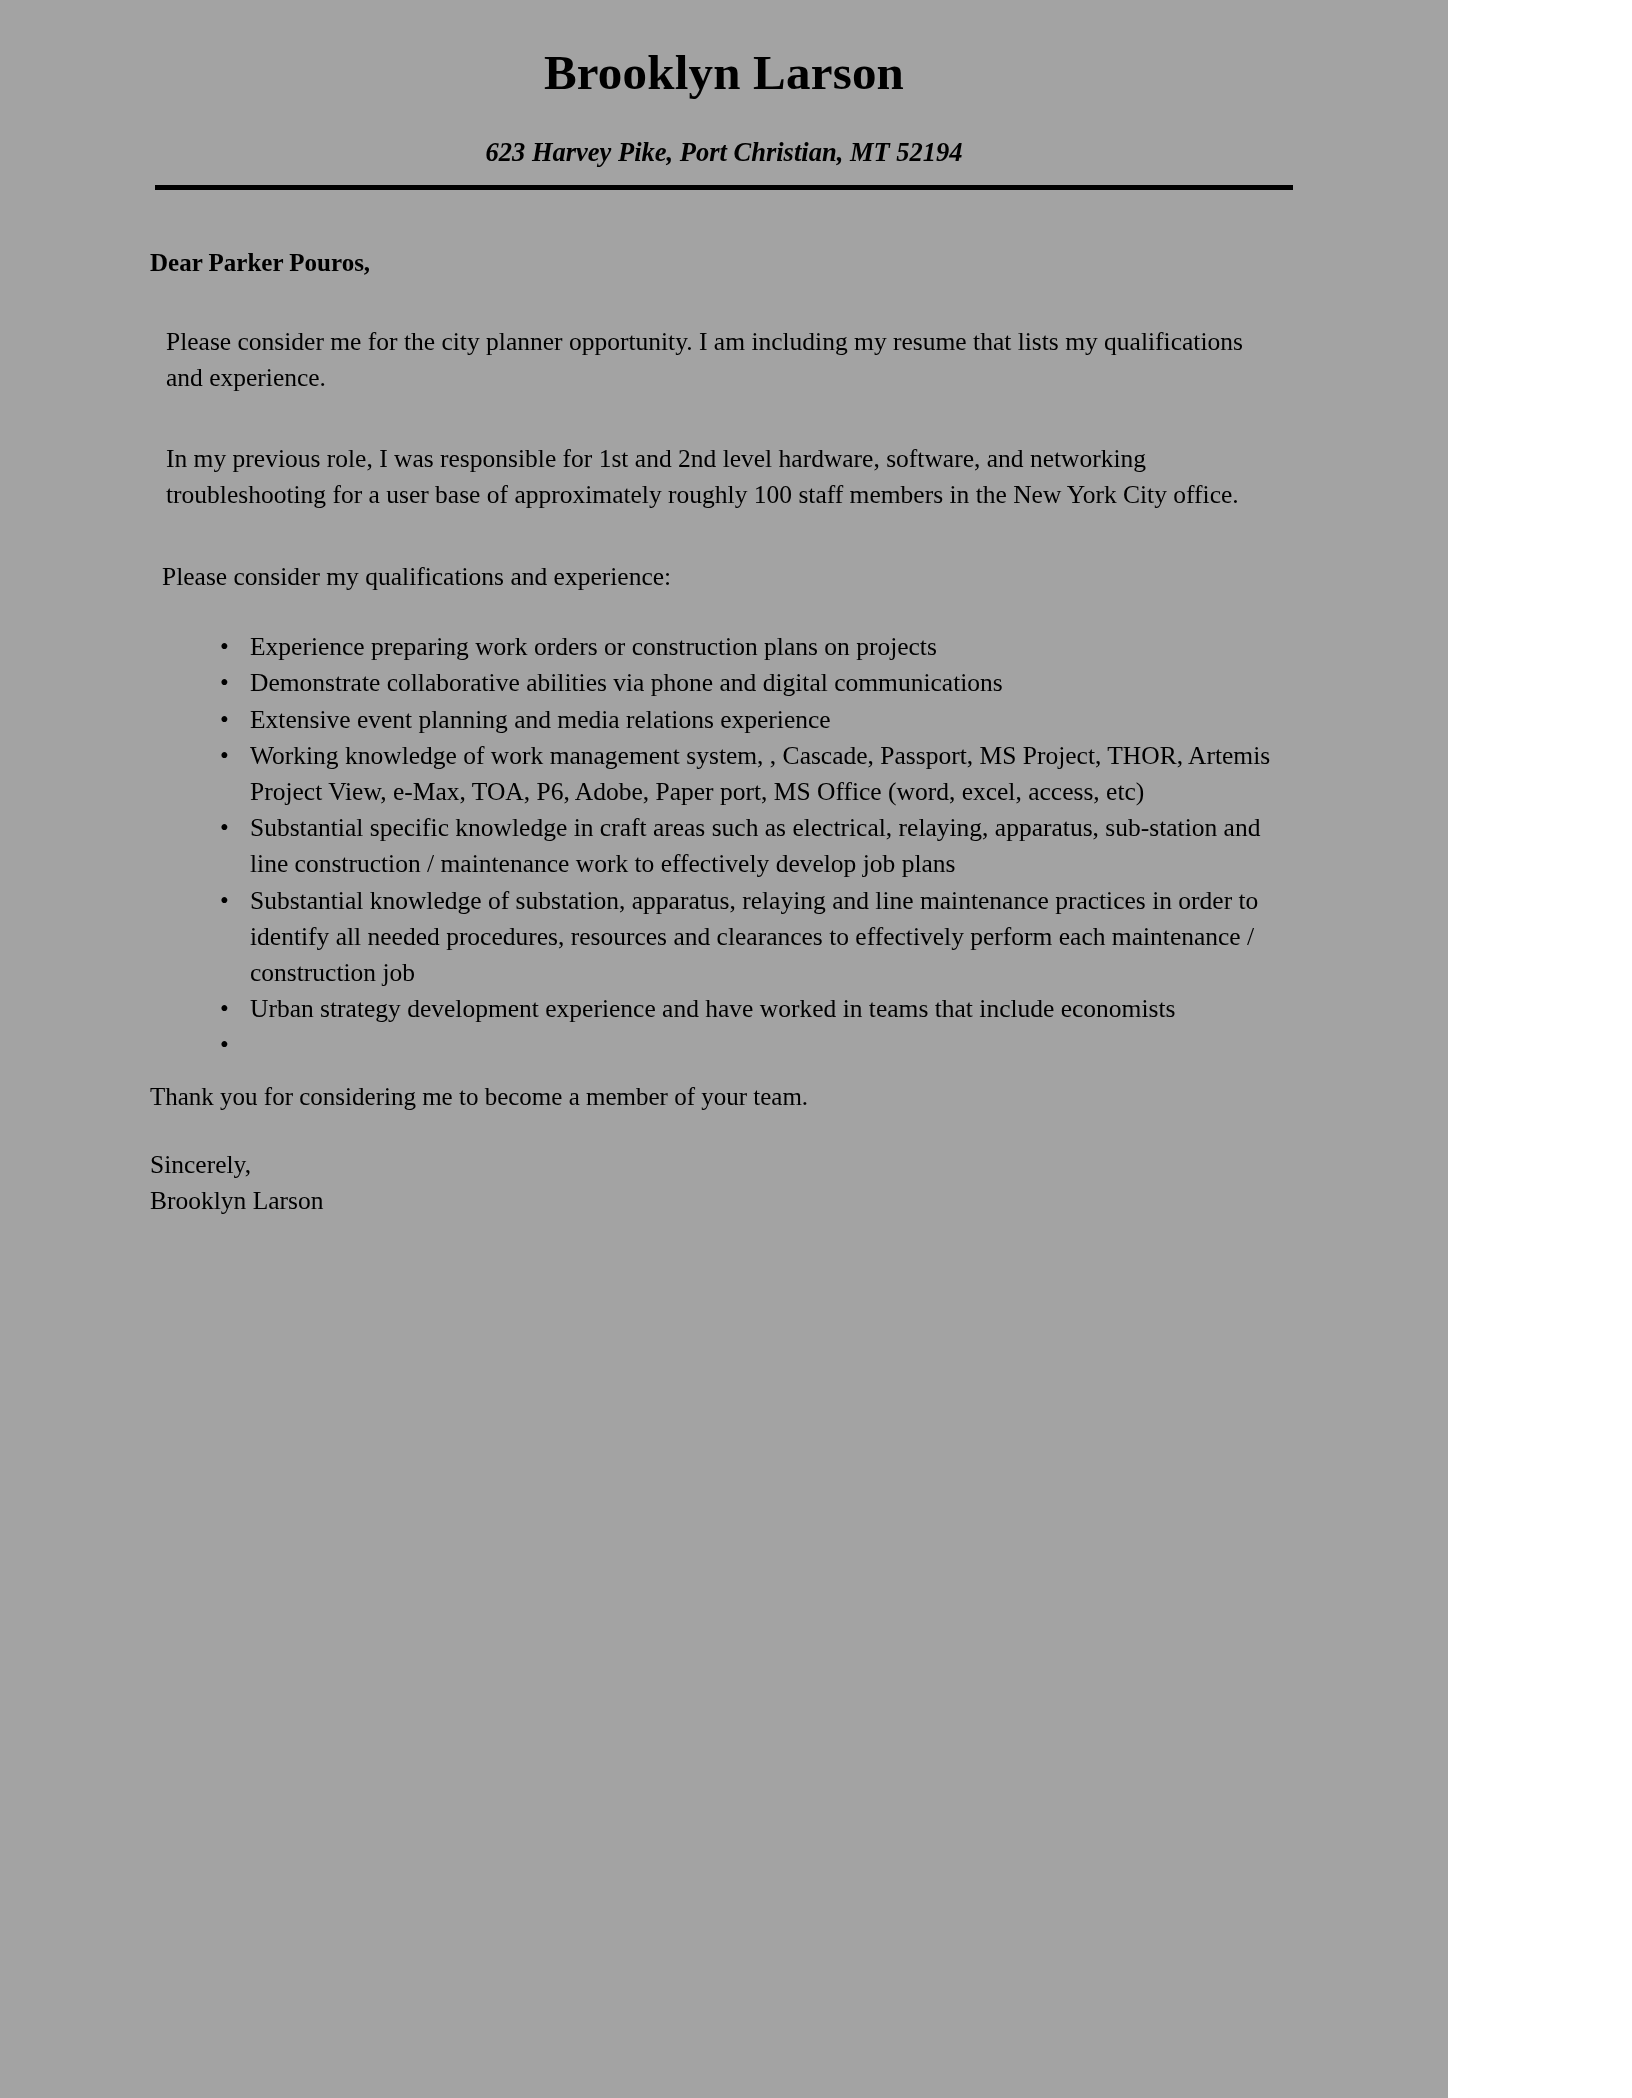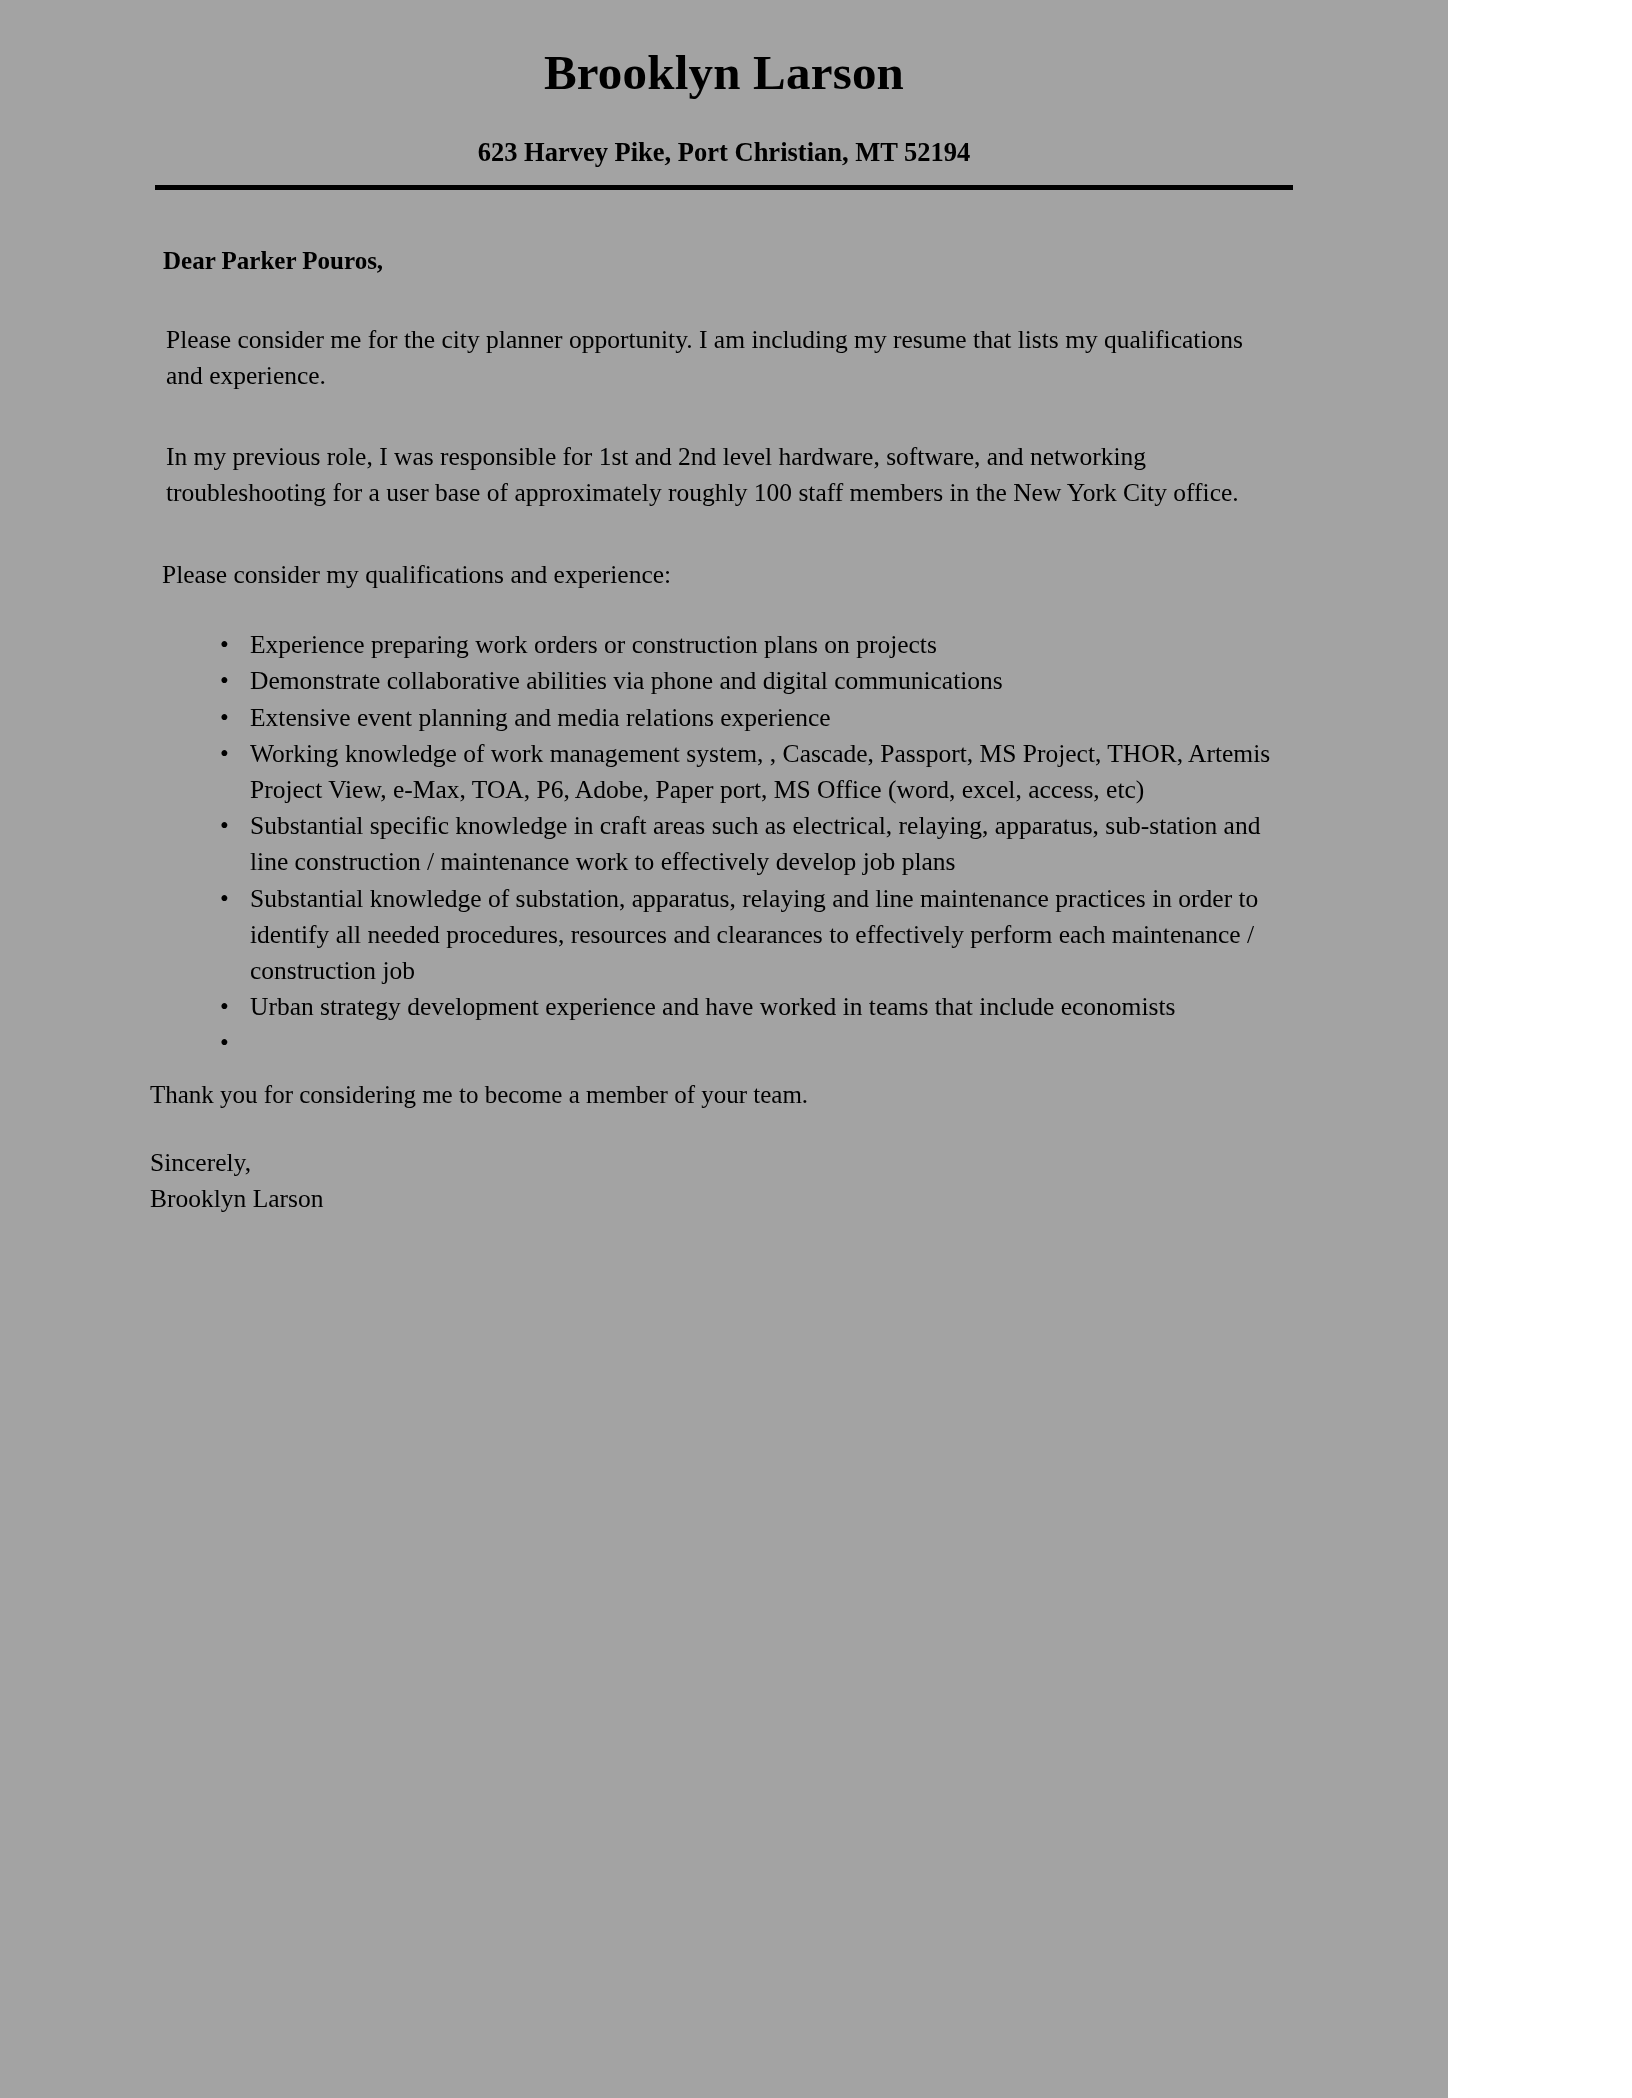--- a/index.html
+++ b/index.html
@@ -38,41 +38,42 @@
     letter-spacing: 0.2px;
     margin: 0;
   }
 
   .sender-address {
     font-size: 26.5px;
     font-weight: bold;
     line-height: 1.2;
     margin: 0;
     padding-top: 36px;
+    font-style: italic;
   }
 
   .header-rule {
     margin: 16px 155px 0 155px;
     border: 0;
     border-top: 5px solid #000000;
     height: 0;
   }
 
   
   .letter-body {
     padding: 0 152px 0 150px;
     font-size: 25.5px;
     line-height: 1.42;
   }
 
   .salutation {
     font-weight: bold;
     font-size: 25px;
-    margin: 13px;
-    padding-top: 40px;
+    margin: 0;
+    padding-top: 55px;
   }
 
   .para {
     margin: 16px;
     padding-top: 28px;
     text-align: left;
   }
 
   .qual-intro {
     margin: 12px;

